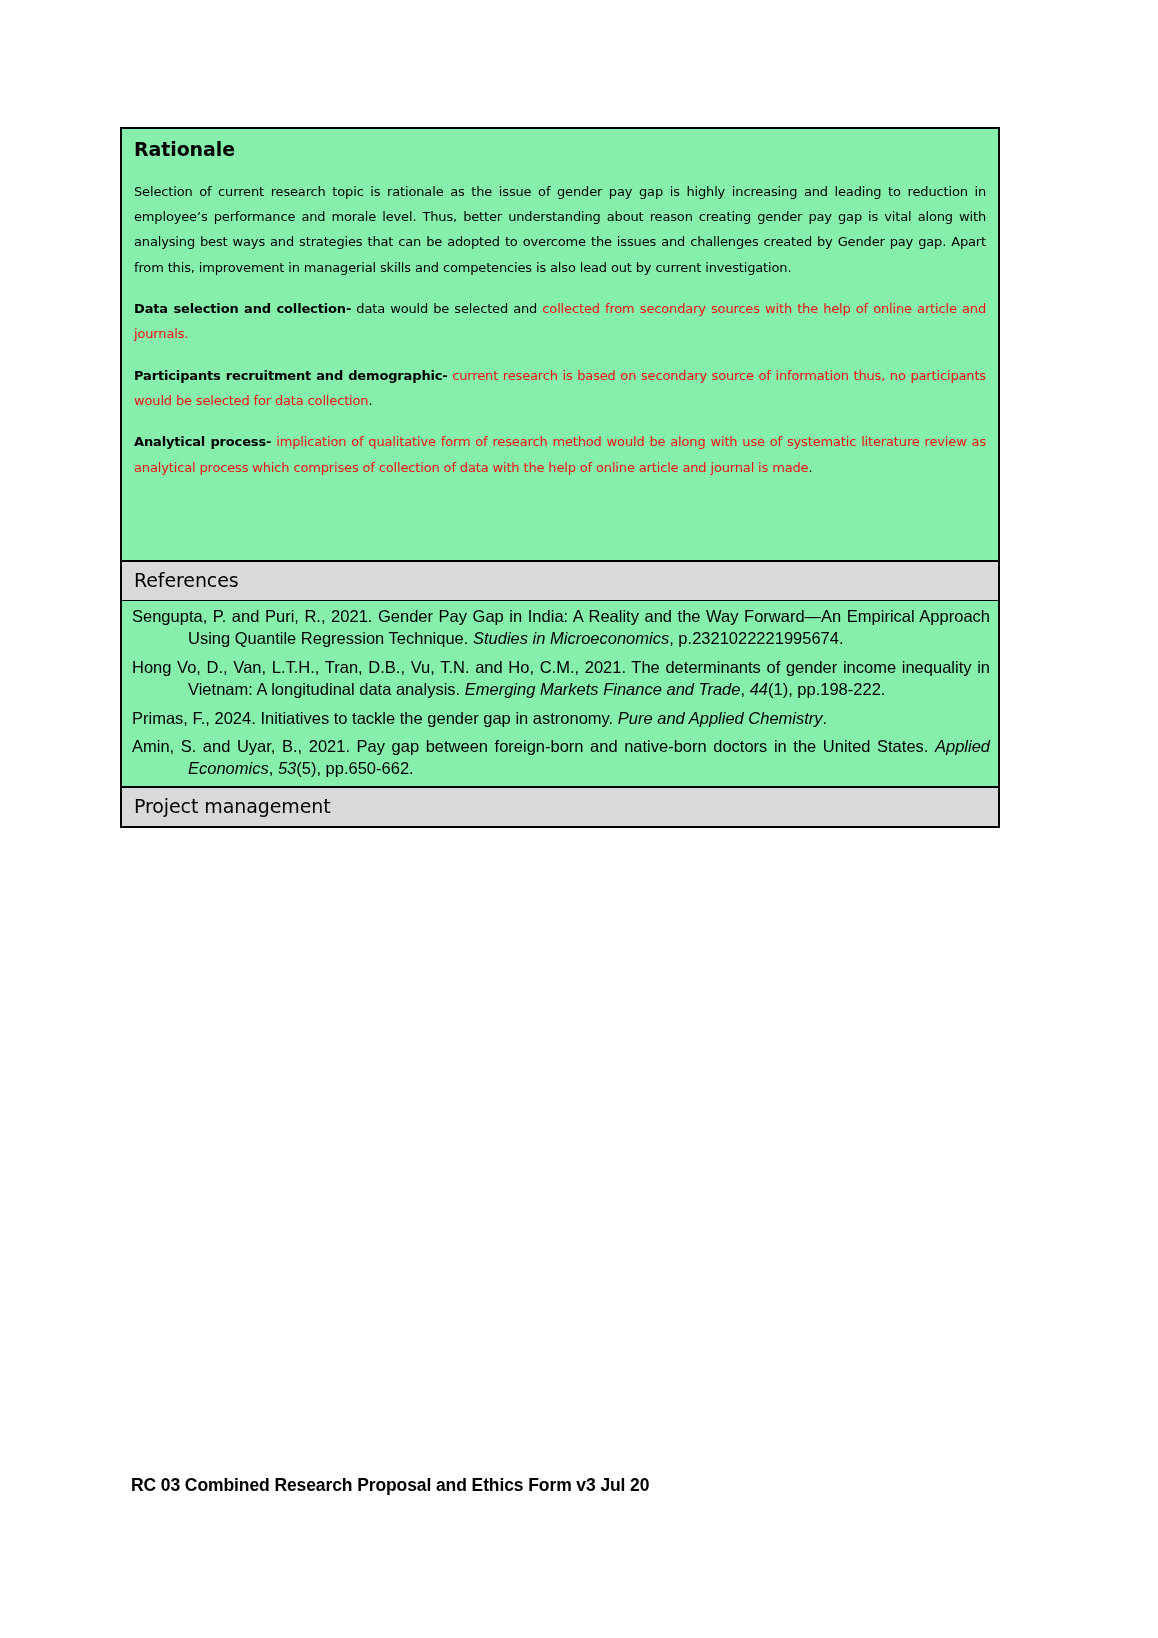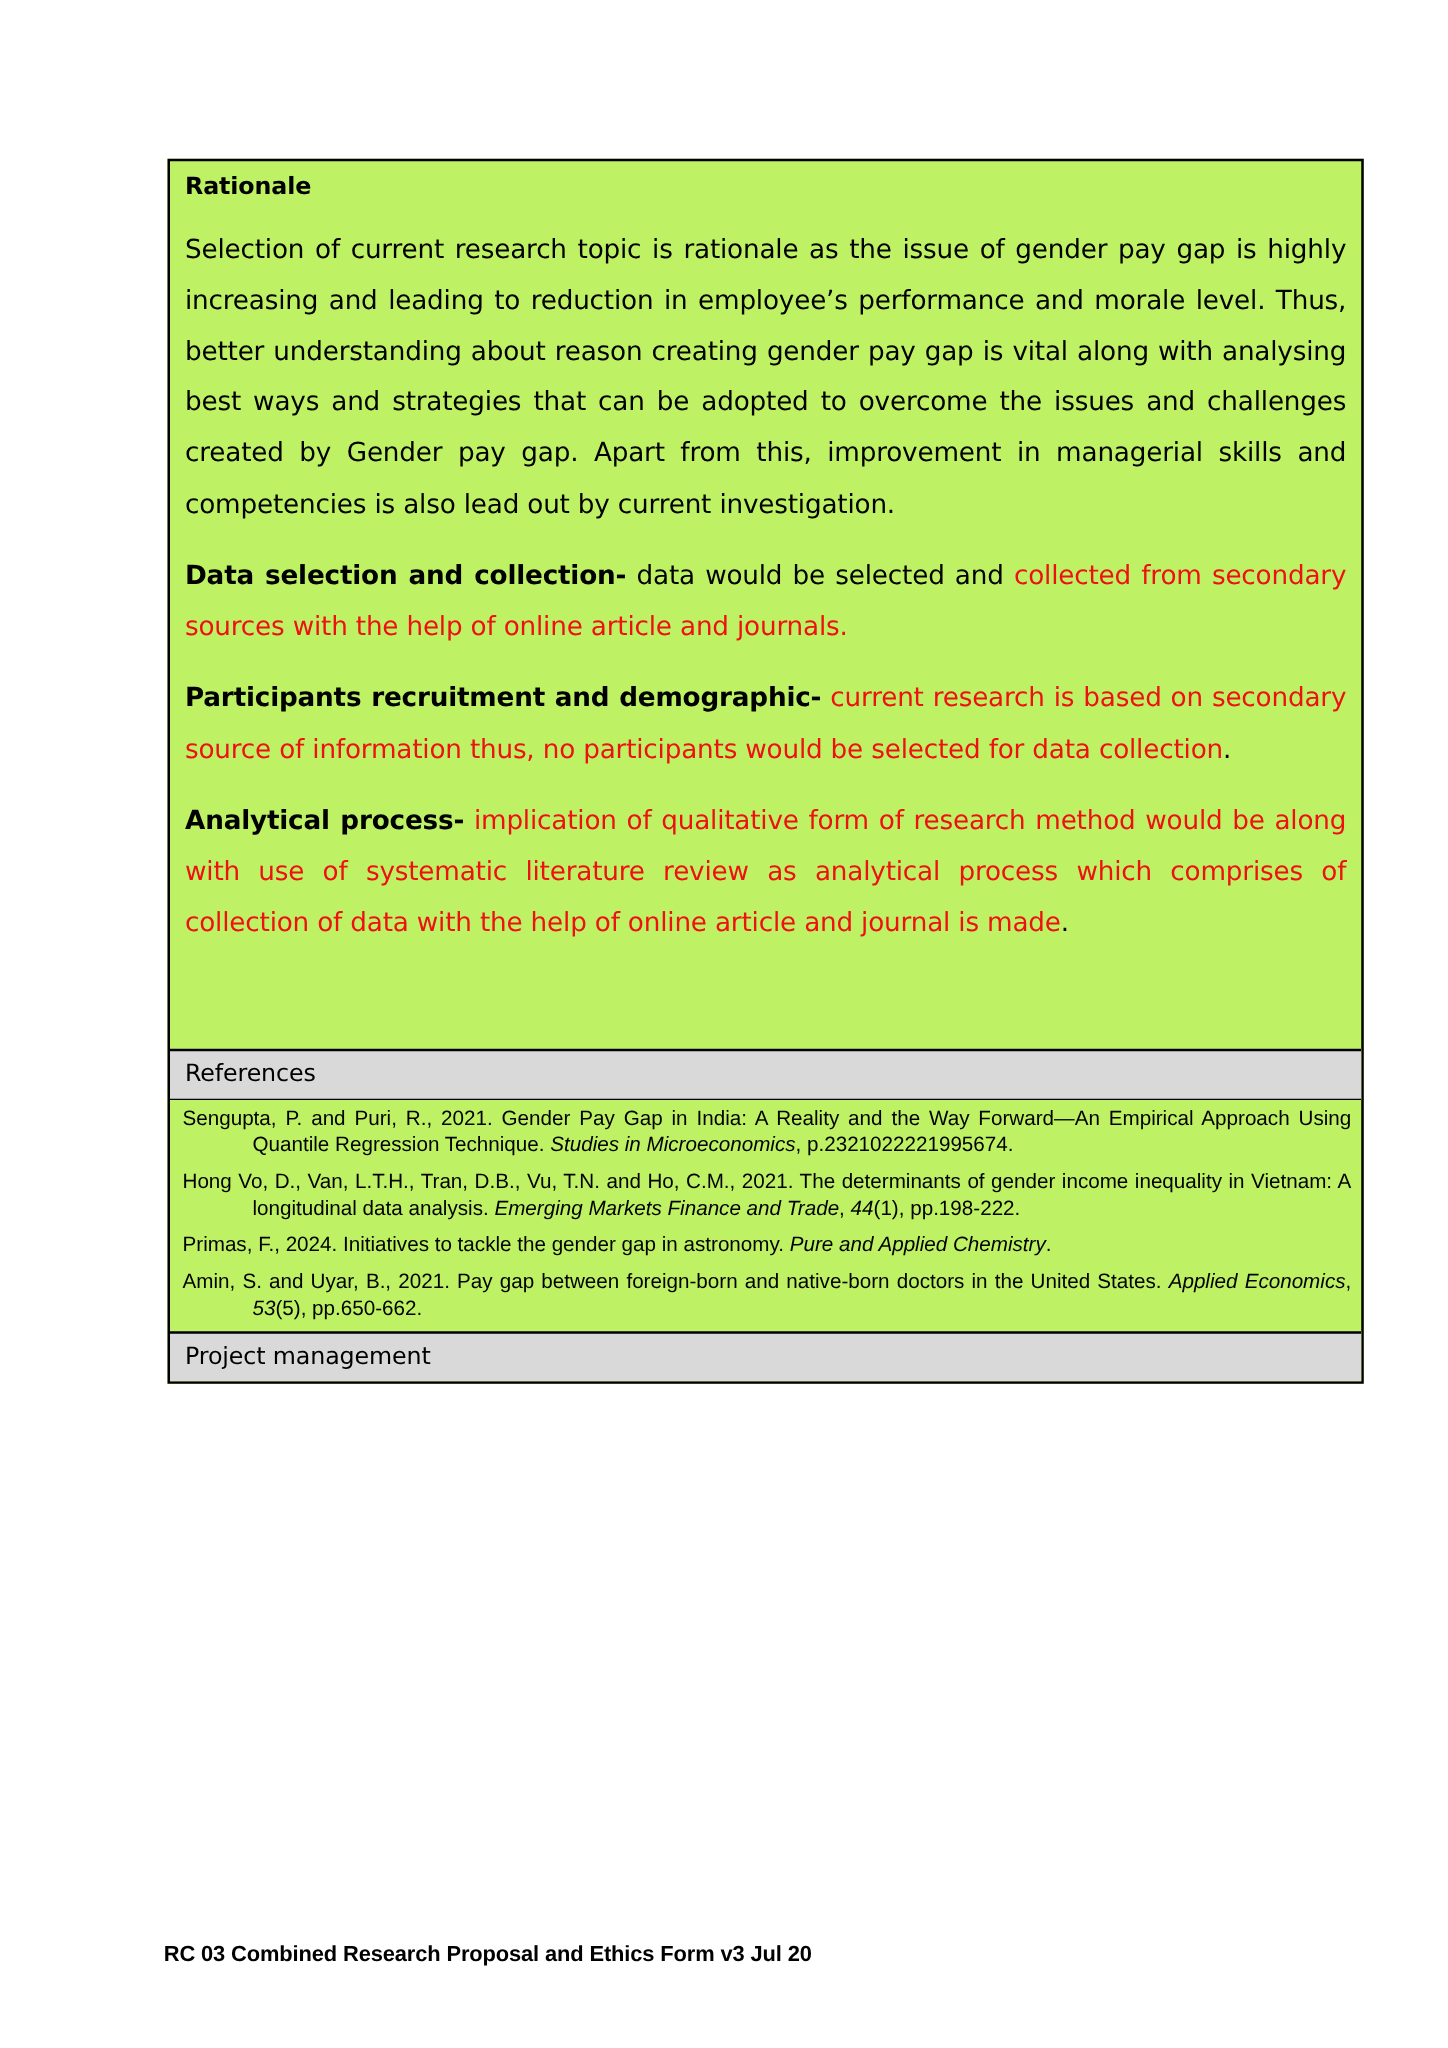--- a/index.html
+++ b/index.html
@@ -20,26 +20,26 @@
     position: absolute;
     left: 0; top: 0;
     width: 1158px;
     height: 1638px;
     background: #fff;
   }
 
   
   .doc-table {
     position: absolute;
-    left: 134px;
+    left: 120px;
     top: 127px;
-    width: 957px;
+    width: 880px;
     border: 2px solid #000;
     box-sizing: border-box;
-    background: #bef264;
+    background: #86efac;
   }
 
   .section-cell {
     padding: 6px 10px 10px 10px;
     box-sizing: border-box;
   }
 
   
   .rationale-cell {
     padding: 8px 12px 22px 12px;
@@ -47,21 +47,21 @@
   .heading-bold {
     font-family: "DejaVu Sans", sans-serif;
     font-weight: bold;
     font-size: 19px;
     line-height: 1.35;
     margin: 0 0 12px 0;
     letter-spacing: -0.1px;
   }
   p.body-par {
     font-family: "DejaVu Sans", sans-serif;
-    font-size: 21px;
+    font-size: 13px;
     line-height: 1.95;
     text-align: justify;
     margin: 16px 0 16px 0;
     color: #000;
     letter-spacing: -0.15px;
   }
   p.body-par:last-child { margin-bottom: 0; }
   .lbl {
     font-weight: bold;
   }
@@ -102,21 +102,21 @@
     text-indent: -56px;
     color: #000;
   }
   .ref-item:last-child { margin-bottom: 4px; }
   .ref-item i { }
 
   
   .footer {
     position: absolute;
     left: 131px;
-    top: 1553px;
+    top: 1475px;
     font-family: "Liberation Sans", sans-serif;
     font-weight: bold;
     font-size: 17.5px;
     color: #000;
     letter-spacing: -0.1px;
   }
 </style>
 </head>
 <body>
 

